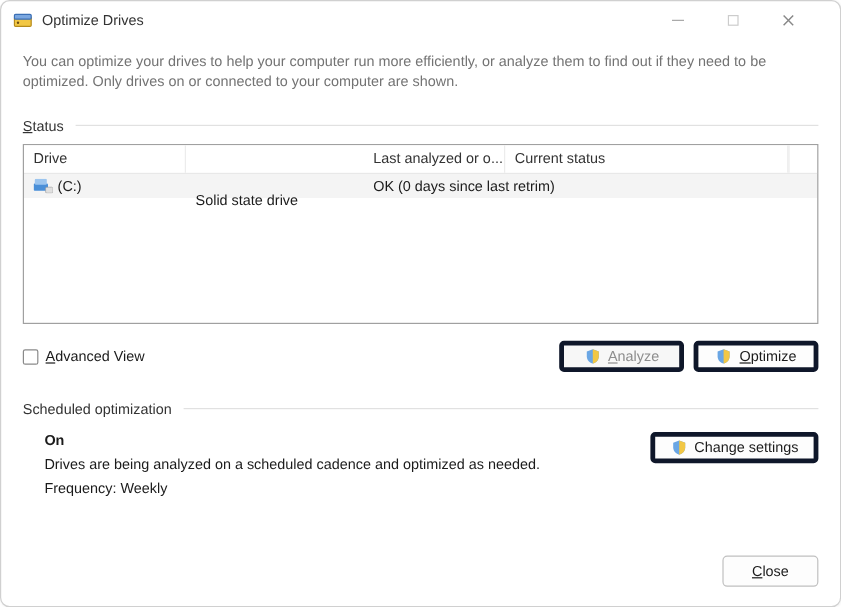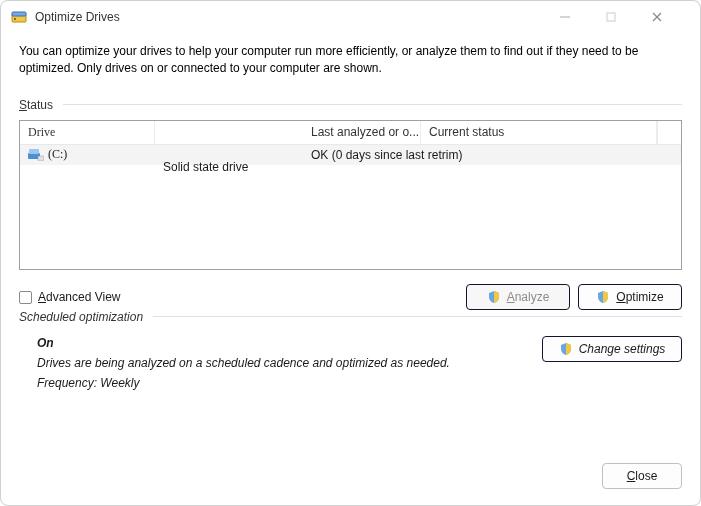--- a/index.html
+++ b/index.html
@@ -43,21 +43,21 @@
     color: #888;
   }
   .tb-btn svg { width: 10px; height: 10px; }
   .content {
     flex: 1 1 auto;
     padding: 10px 18px 14px 18px;
     position: relative;
   }
   .intro {
     line-height: 1.45;
-    color: #000000;
+    color: #737373;
     margin-bottom: 20px;
   }
   .section-row {
     display: flex; align-items: center;
     margin-bottom: 8px;
   }
   .section-label {
     margin-right: 10px;
     color: #333;
   }
@@ -82,21 +82,21 @@
   .th {
     display: flex; align-items: center;
     padding: 0 8px;
     border-right: 1px solid #ececec;
     color: #333;
     overflow: hidden;
     white-space: nowrap;
     text-overflow: ellipsis;
   }
   .th:last-child { border-right: none; }
-  .c-drive   { width: 135px; font-family: Liberation Serif, serif; }
+  .c-drive   { width: 135px; }
   .c-media   { width: 148px; margin-top: 24px; }
   .c-last    { width: 118px; }
   .c-status  { width: 236px; }
   .c-tail    { flex: 1; border-left: 1px solid #ececec; }
   .table-body { flex: 1 1 auto; overflow: auto; }
   .tr {
     display: flex;
     height: 20px;
     align-items: center;
     background: #f4f4f4;
@@ -123,40 +123,40 @@
     border: 1px solid #8a8a8a;
     border-radius: 2px;
     background: #fff;
     margin-right: 6px;
   }
   .adv-label u { text-decoration: underline; }
   .btn-row { margin-left: auto; display: flex; gap: 8px; }
   .win-btn {
     min-width: 104px;
     height: 26px;
-    border: 1px solid #0f172a;
+    border: 4px solid #0f172a;
     border-radius: 4px;
     background: #fdfdfd;
     display: inline-flex;
     align-items: center;
     justify-content: center;
     gap: 6px;
     padding: 0 12px;
     color: #1b1b1b;
     cursor: default;
   }
   .win-btn.disabled {
     color: #8d8d8d;
     background: #f7f7f7;
   }
   .win-btn .shield {
     width: 14px; height: 14px;
   }
   .sched-block {
-    font-style: italic;
+    margin-top: 24px;
   }
   .sched-body {
     display: flex;
     margin-top: 12px;
     gap: 16px;
   }
   .sched-left {
     flex: 1 1 auto;
     padding-left: 18px;
   }

